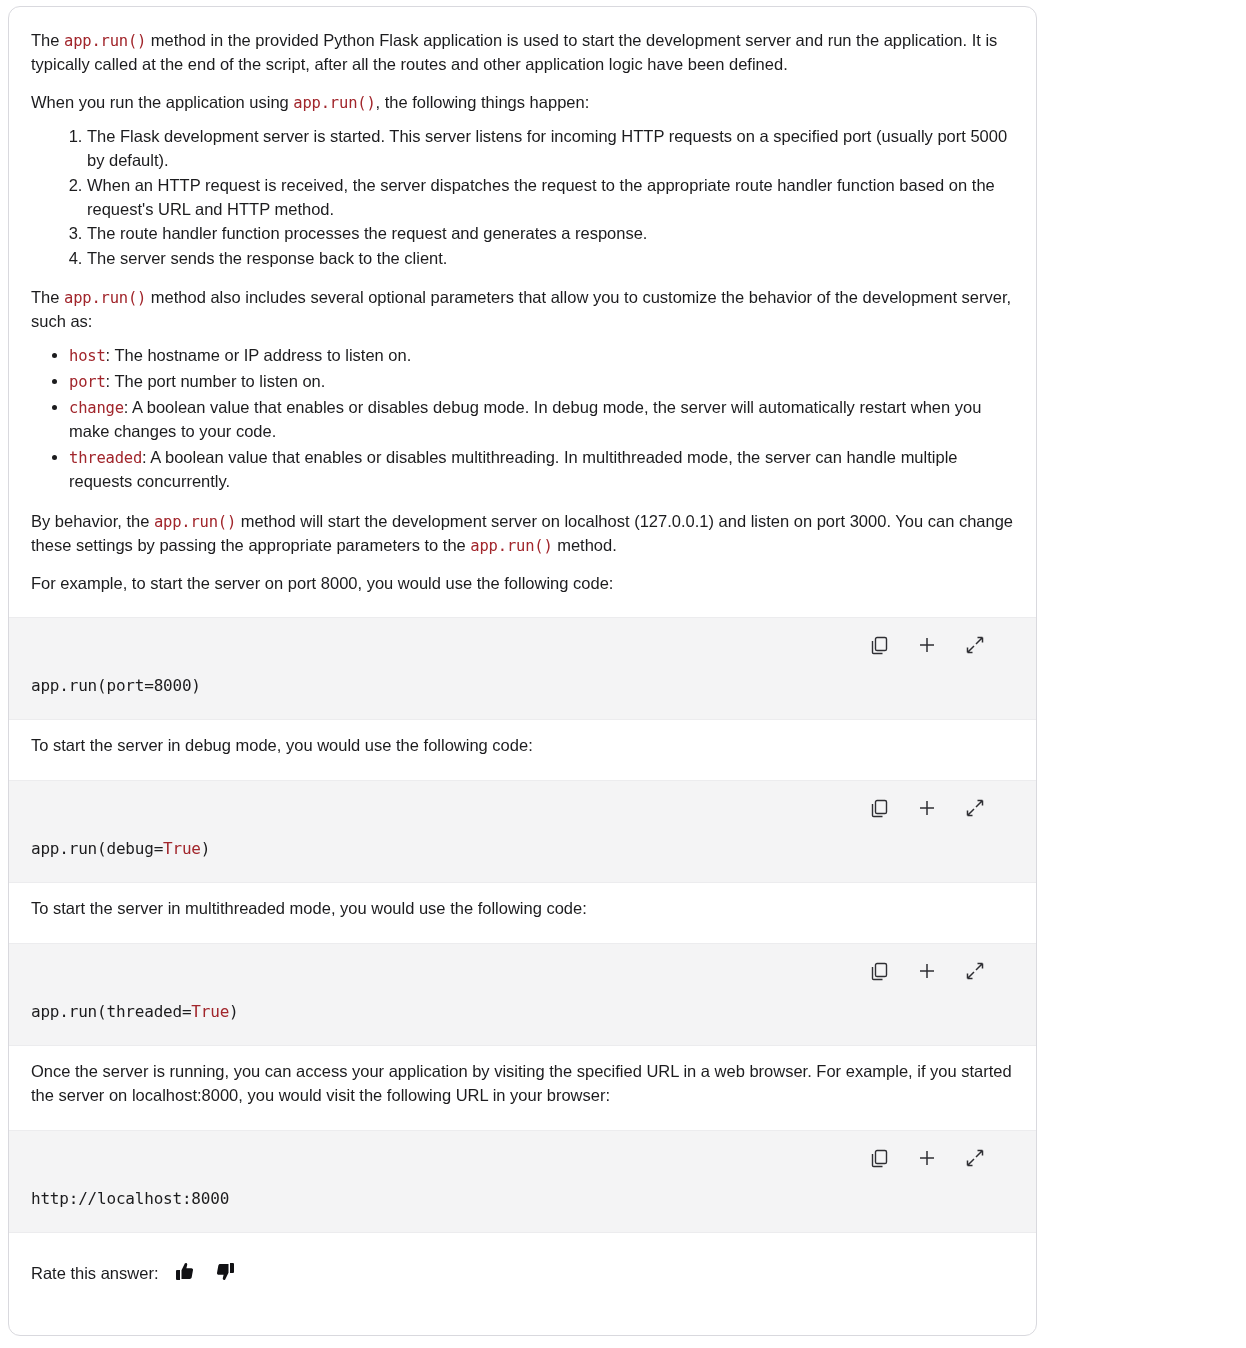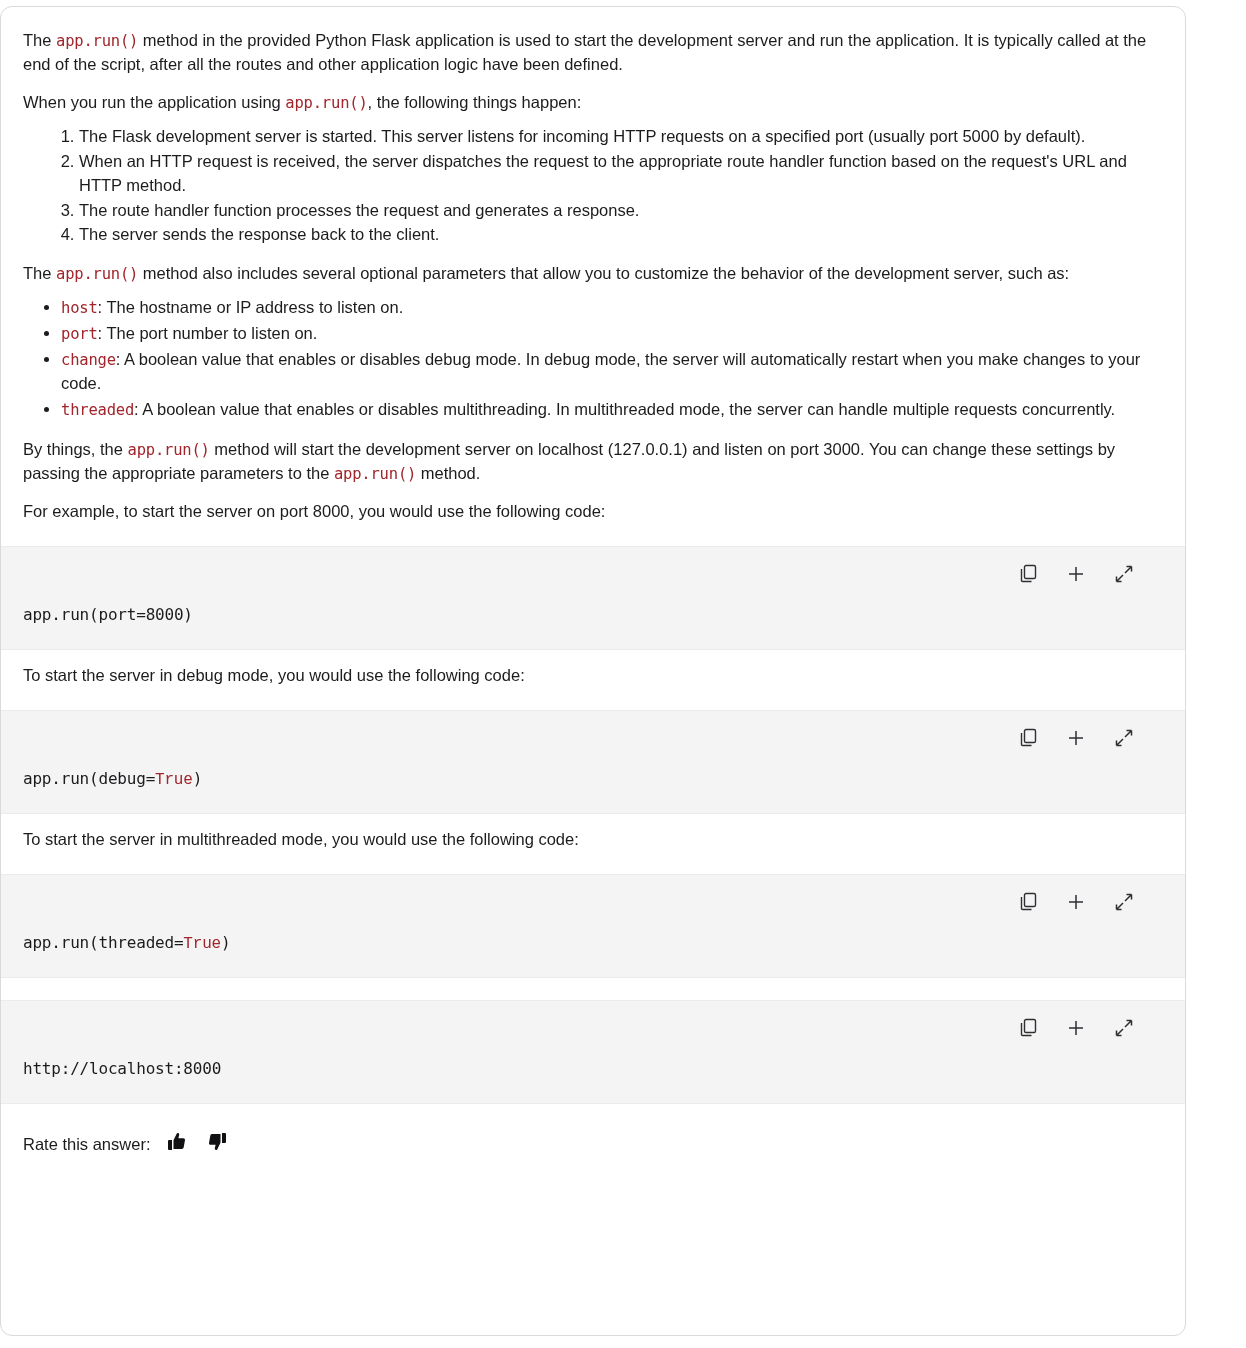--- a/index.html
+++ b/index.html
@@ -8,22 +8,22 @@
     background: #ffffff;
   }
   body {
     width: 1246px;
     height: 1348px;
     font-family: "Liberation Sans", sans-serif;
     color: #1a1a1a;
   }
   .answer-card {
     position: relative;
-    margin: 6px 8px 0 0;
-    width: 1186px;
+    margin: 6px 8px 0 8px;
+    width: 1029px;
     min-height: 1330px;
     box-sizing: border-box;
     border: 1px solid #d9d9de;
     border-radius: 12px;
     background: #ffffff;
     overflow: hidden;
   }
   .body-wrap {
     padding: 0;
   }
@@ -83,21 +83,21 @@
   }
   .tool-btn svg { display: block; }
   .code-text {
     font-family: "DejaVu Sans Mono", monospace;
     font-size: 16px;
     color: #1c1c1e;
     padding: 18px 22px 24px 22px;
     white-space: pre;
     letter-spacing: -0.2px;
   }
-  .code-text .kw { color: #a1252b; font-family: Liberation Mono, monospace; }
+  .code-text .kw { color: #a1252b; }
 
   .rate-row {
     display: flex;
     align-items: flex-end;
     gap: 14px;
     padding: 26px 22px 20px 22px;
   }
   .rate-label {
     font-size: 16.5px;
     color: #1c1c1e;
@@ -131,21 +131,21 @@
 
     <p class="para"><span>The </span><code class="inline">app.run()</code><span> method also includes several optional parameters that allow you to customize the behavior of the development server, such as:</span></p>
 
     <ul class="bullist">
       <li><code class="inline">host</code><span>: The hostname or IP address to listen on.</span></li>
       <li><code class="inline">port</code><span>: The port number to listen on.</span></li>
       <li><code class="inline">change</code><span>: A boolean value that enables or disables debug mode. In debug mode, the server will automatically restart when you make changes to your code.</span></li>
       <li><code class="inline">threaded</code><span>: A boolean value that enables or disables multithreading. In multithreaded mode, the server can handle multiple requests concurrently.</span></li>
     </ul>
 
-    <p class="para"><span>By things, the </span><code class="inline">app.run()</code><span> method will start the development server on localhost (127.0.0.1) and listen on port 3000. You can change these settings by passing the appropriate parameters to the </span><code class="inline">app.run()</code><span> method.</span></p>
+    <p class="para"><span>By behavior, the </span><code class="inline">app.run()</code><span> method will start the development server on localhost (127.0.0.1) and listen on port 3000. You can change these settings by passing the appropriate parameters to the </span><code class="inline">app.run()</code><span> method.</span></p>
 
     <p class="para">For example, to start the server on port 8000, you would use the following code:</p>
 
     <div class="code-block">
       <div class="code-toolbar">
         <span class="tool-btn">
           <svg width="17" height="19" viewBox="0 0 17 19" fill="none" stroke="currentColor" stroke-width="1.4">
               <rect x="4.5" y="1.5" width="11" height="13" rx="1.6"></rect>
               <path d="M11.5 17.5H2.6c-.6 0-1.1-.5-1.1-1.1V5"></path>
             </svg>
@@ -205,20 +205,21 @@
         </span>
         <span class="tool-btn">
           <svg width="18" height="18" viewBox="0 0 18 18" stroke="currentColor" stroke-width="1.5" fill="none">
               <path d="M16.5 1.5L10 8M16.5 1.5h-5M16.5 1.5v5M1.5 16.5L8 10M1.5 16.5h5M1.5 16.5v-5"></path>
             </svg>
         </span>
       </div>
       <div class="code-text"><span>app.run(threaded=</span><span class="kw">True</span><span>)</span></div>
     </div>
 
+    <p class="para">Once the server is running, you can access your application by visiting the specified URL in a web browser. For example, if you started the server on localhost:8000, you would visit the following URL in your browser:</p>
 
     <div class="code-block">
       <div class="code-toolbar">
         <span class="tool-btn">
           <svg width="17" height="19" viewBox="0 0 17 19" fill="none" stroke="currentColor" stroke-width="1.4">
               <rect x="4.5" y="1.5" width="11" height="13" rx="1.6"></rect>
               <path d="M11.5 17.5H2.6c-.6 0-1.1-.5-1.1-1.1V5"></path>
             </svg>
         </span>
         <span class="tool-btn">

